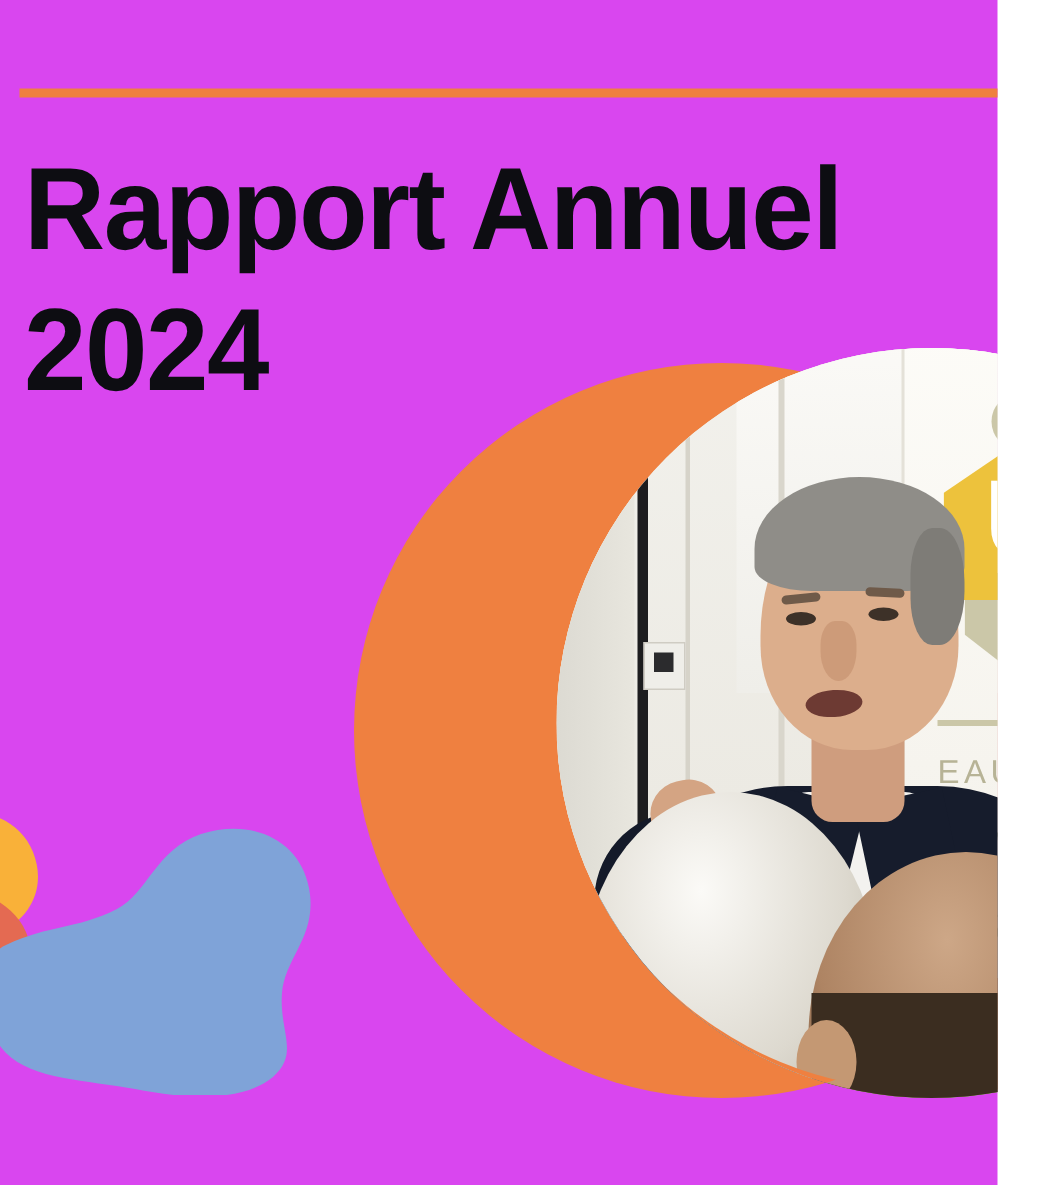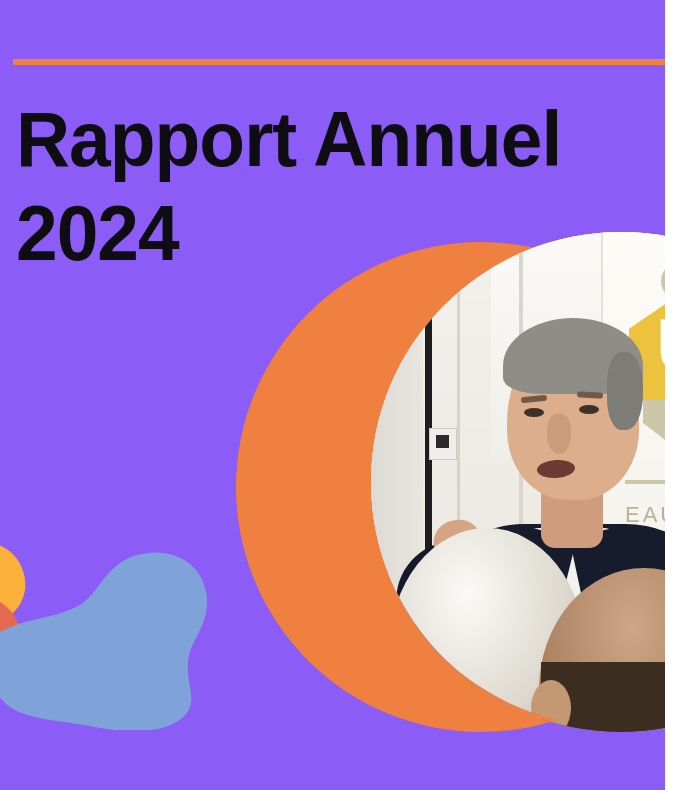--- a/index.html
+++ b/index.html
@@ -8,21 +8,21 @@
     padding: 0;
     background: #ffffff;
   }
   body {
     font-family: "Liberation Sans", "DejaVu Sans", sans-serif;
   }
   .page {
     position: relative;
     width: 665px;
     height: 790px;
-    background: #8b5cf6;
+    background: #d946ef;
     overflow: hidden;
   }
 
   
   .top-rule {
     position: absolute;
     left: 13px;
     top: 59px;
     width: 678px;
     height: 6px;

